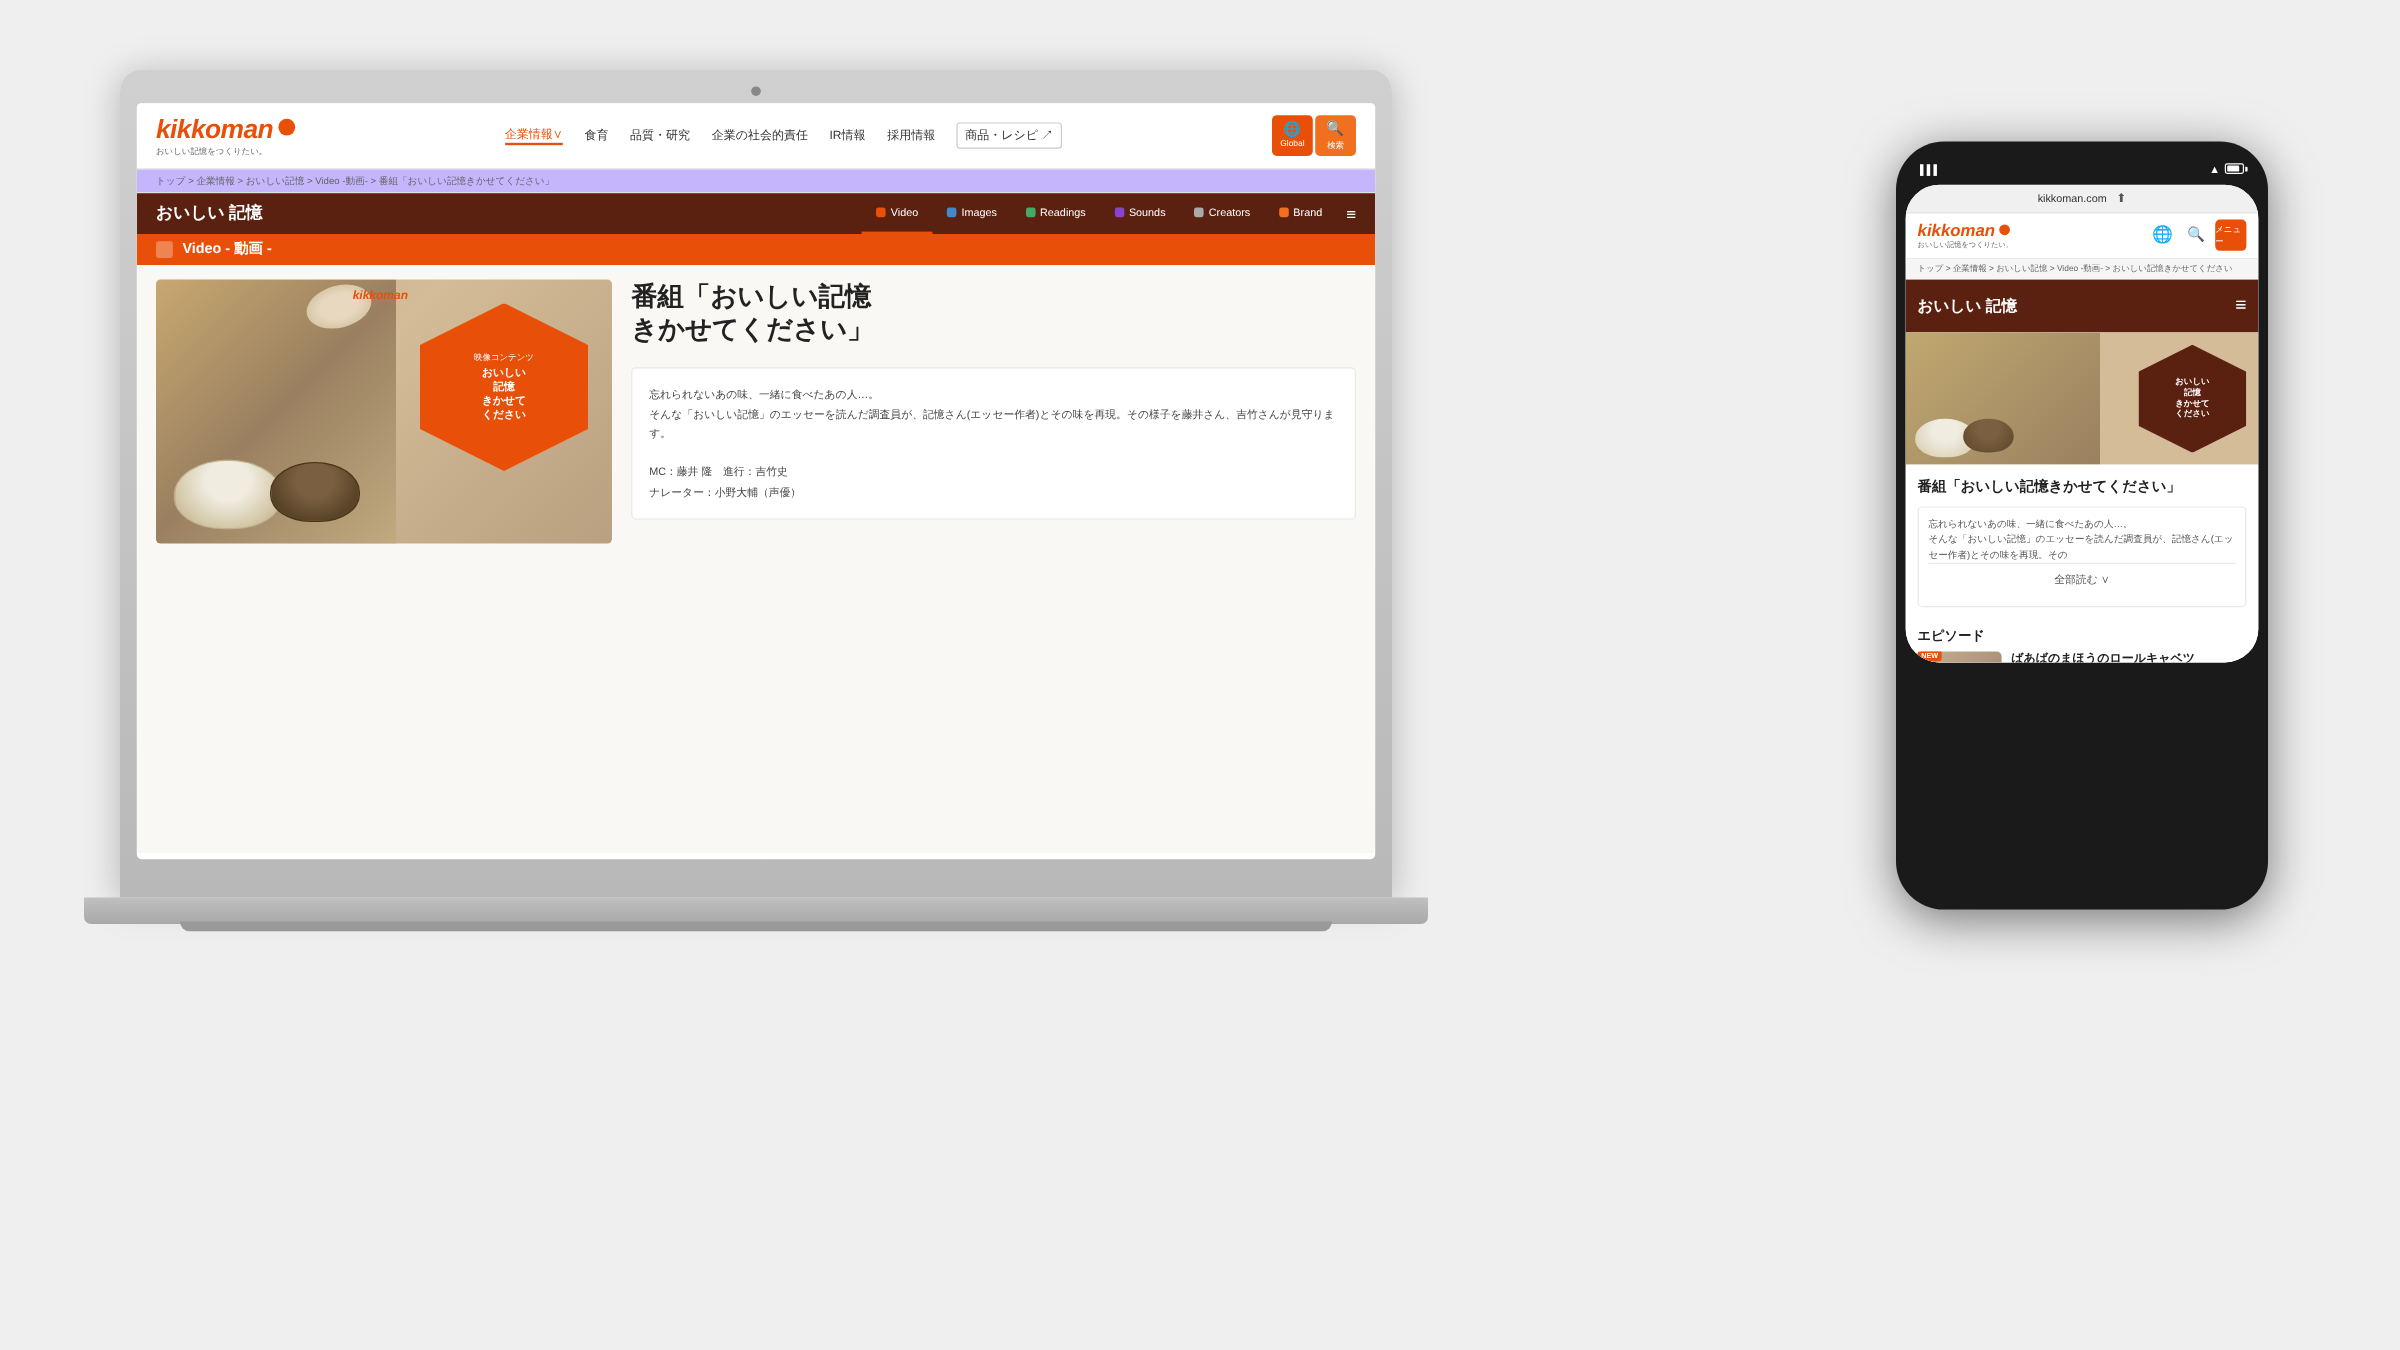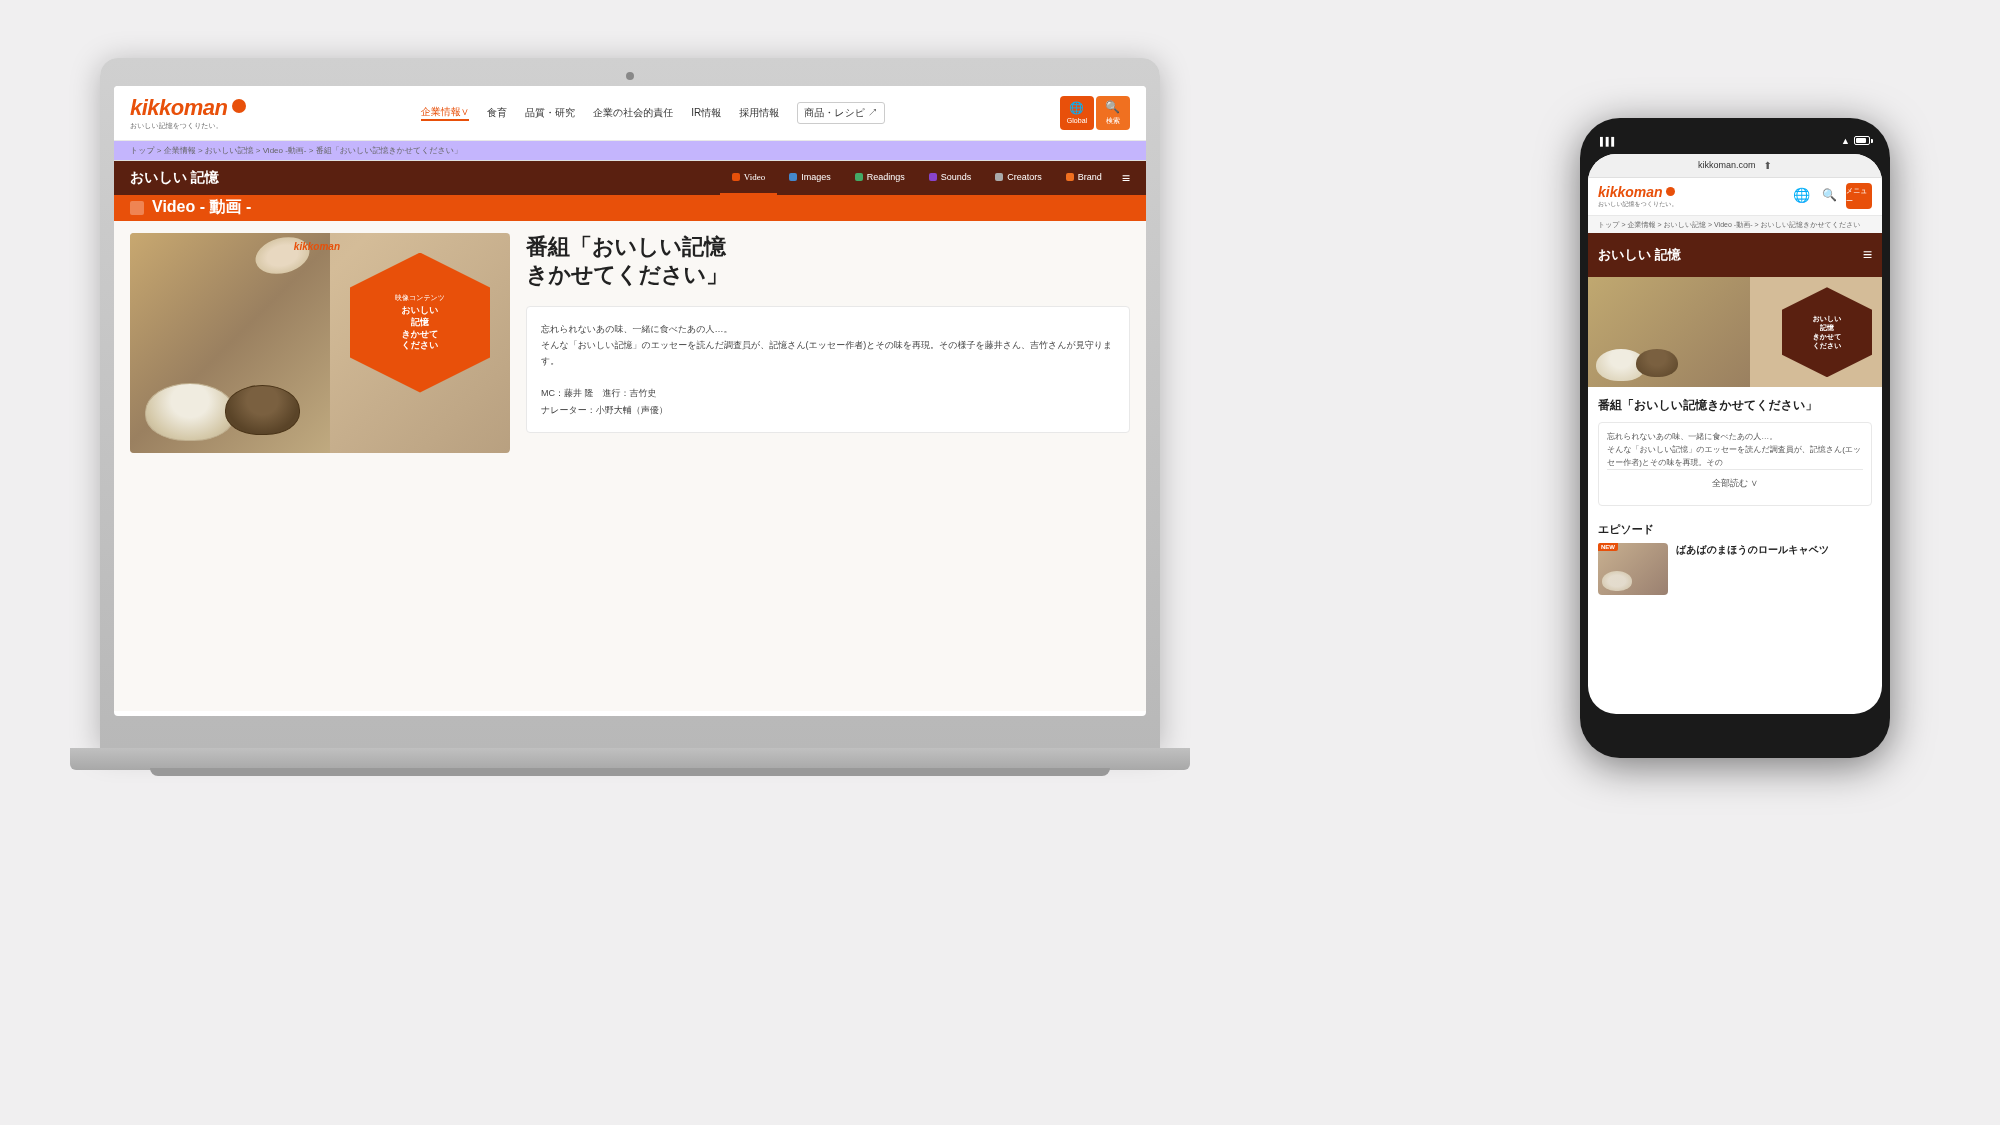--- a/index.html
+++ b/index.html
@@ -216,21 +216,20 @@
       padding: 0 12px;
       height: 34px;
       font-size: 9px;
       color: #fff;
       cursor: pointer;
       border-bottom: 2px solid transparent;
     }
 
     .sub-nav-item.active {
       border-bottom: 2px solid #e8500a;
-      font-family: Liberation Serif, serif;
     }
 
     .sub-nav-item .dot {
       width: 8px; height: 8px;
       border-radius: 2px;
     }
 
     .dot-red { background: #e8500a; }
     .dot-blue { background: #4488cc; }
     .dot-green { background: #44aa66; }
@@ -256,21 +255,21 @@
     }
 
     .section-bar-icon {
       width: 14px; height: 14px;
       background: rgba(255,255,255,0.3);
       border-radius: 2px;
     }
 
     .section-bar-text {
       color: #fff;
-      font-size: 16px;
+      font-size: 12px;
       font-weight: bold;
     }
 
     
     .main-content {
       display: flex;
       padding: 12px 16px;
       gap: 16px;
       background: #faf8f5;
       min-height: 490px;
@@ -426,21 +425,21 @@
     .battery-fill {
       position: absolute;
       left: 1px; top: 1px;
       width: 10px; height: 5px;
       background: #fff;
       border-radius: 1px;
     }
 
     .phone-screen {
       width: 100%;
-      height: 560px;
+      height: 398px;
       background: #fff;
       border-radius: 28px;
       overflow: hidden;
     }
 
     
     .phone-url-bar {
       background: #f0f0f0;
       height: 24px;
       display: flex;

